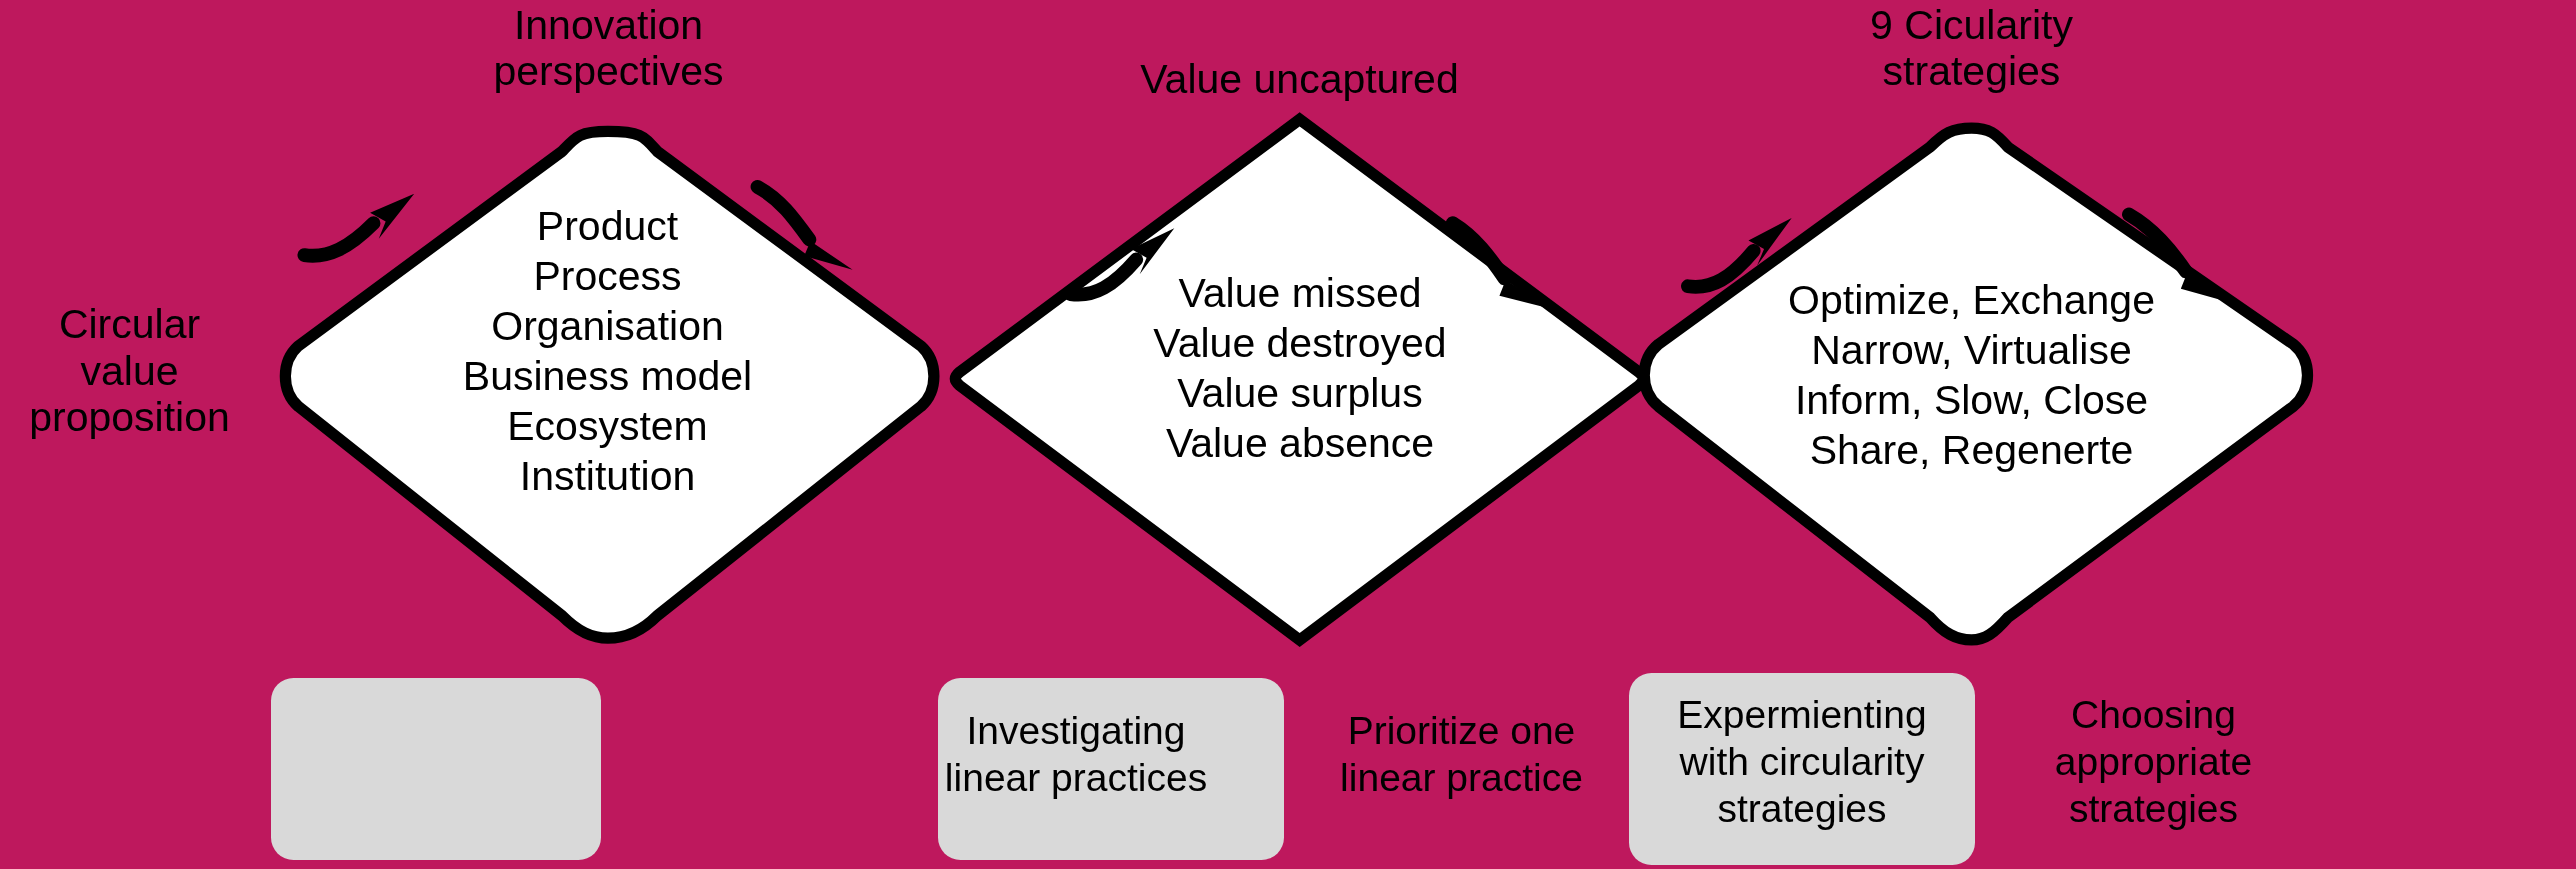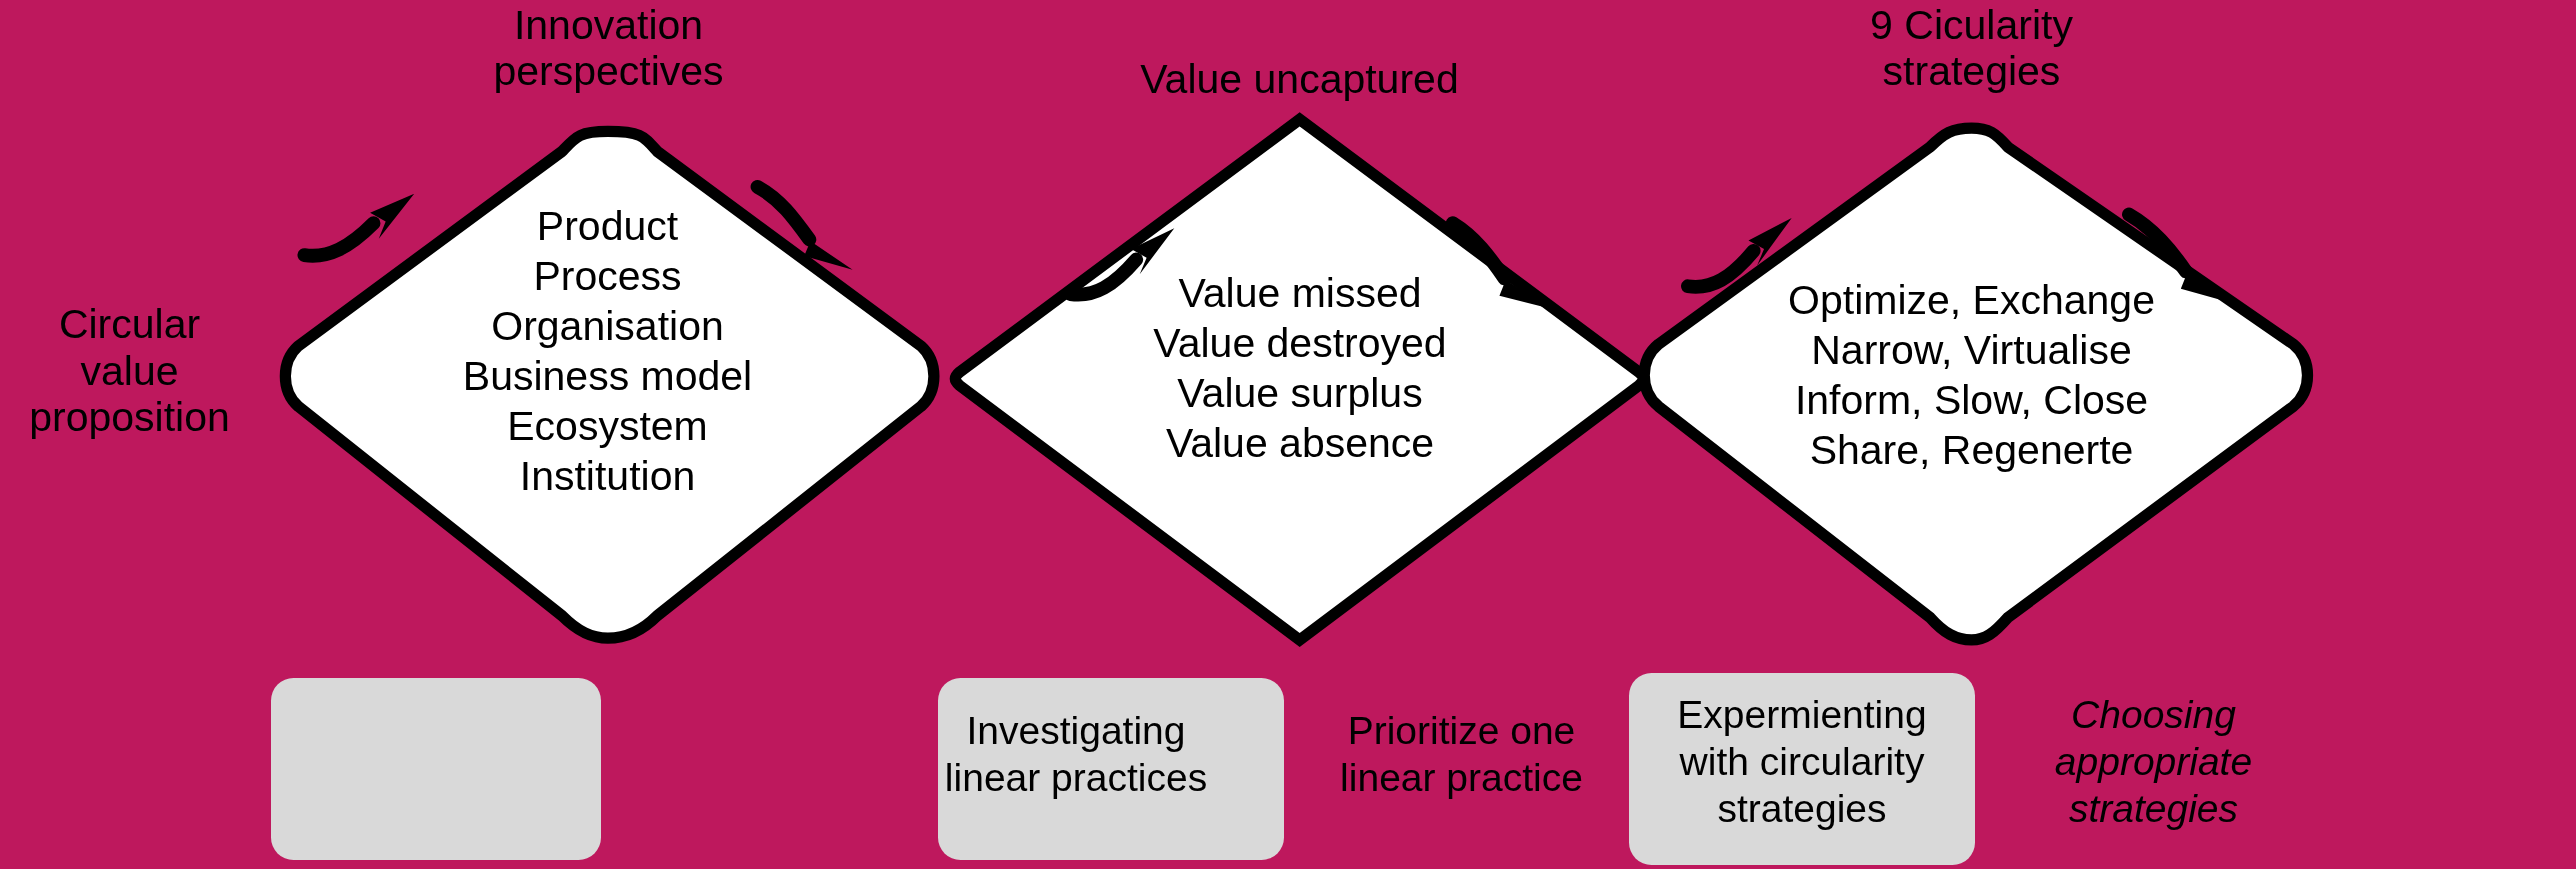--- a/index.html
+++ b/index.html
@@ -150,18 +150,18 @@
 
 
   <div class="txt caption" style="left:938px; top:708px; width:276px;">Investigating
 linear practices</div>
   <div class="txt caption" style="left:1297px; top:708px; width:329px;">Prioritize one
 linear practice</div>
 
   <div class="txt caption" style="left:1629px; top:692px; width:346px;">Expermienting
 with circularity
 strategies</div>
-  <div class="txt caption" style="left:1989px; top:692px; width:329px;font-style:italic;">Choosing
+  <div class="txt caption" style="left:1989px; top:692px; width:329px;">Choosing
 appropriate
 strategies</div>
 
 </div>
 
 
 </body></html>

